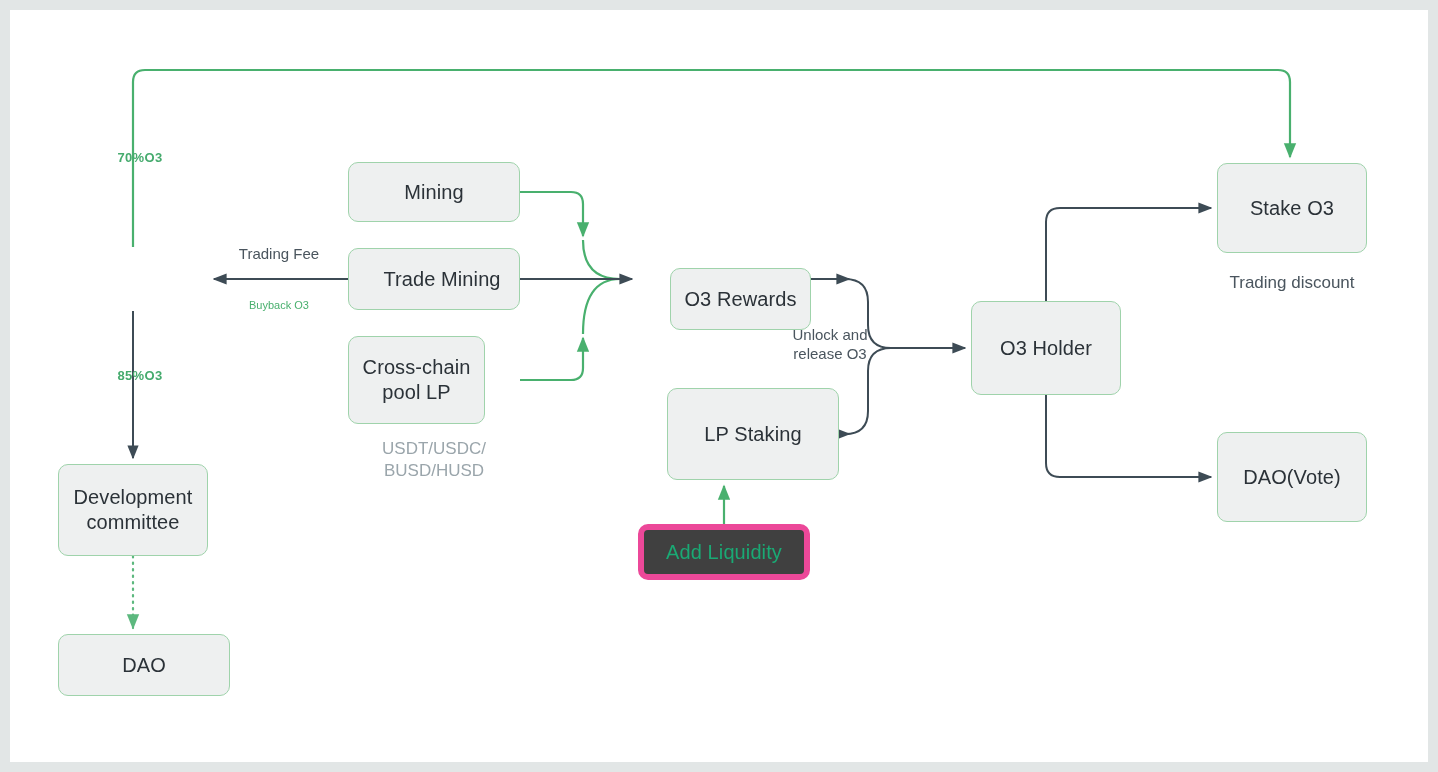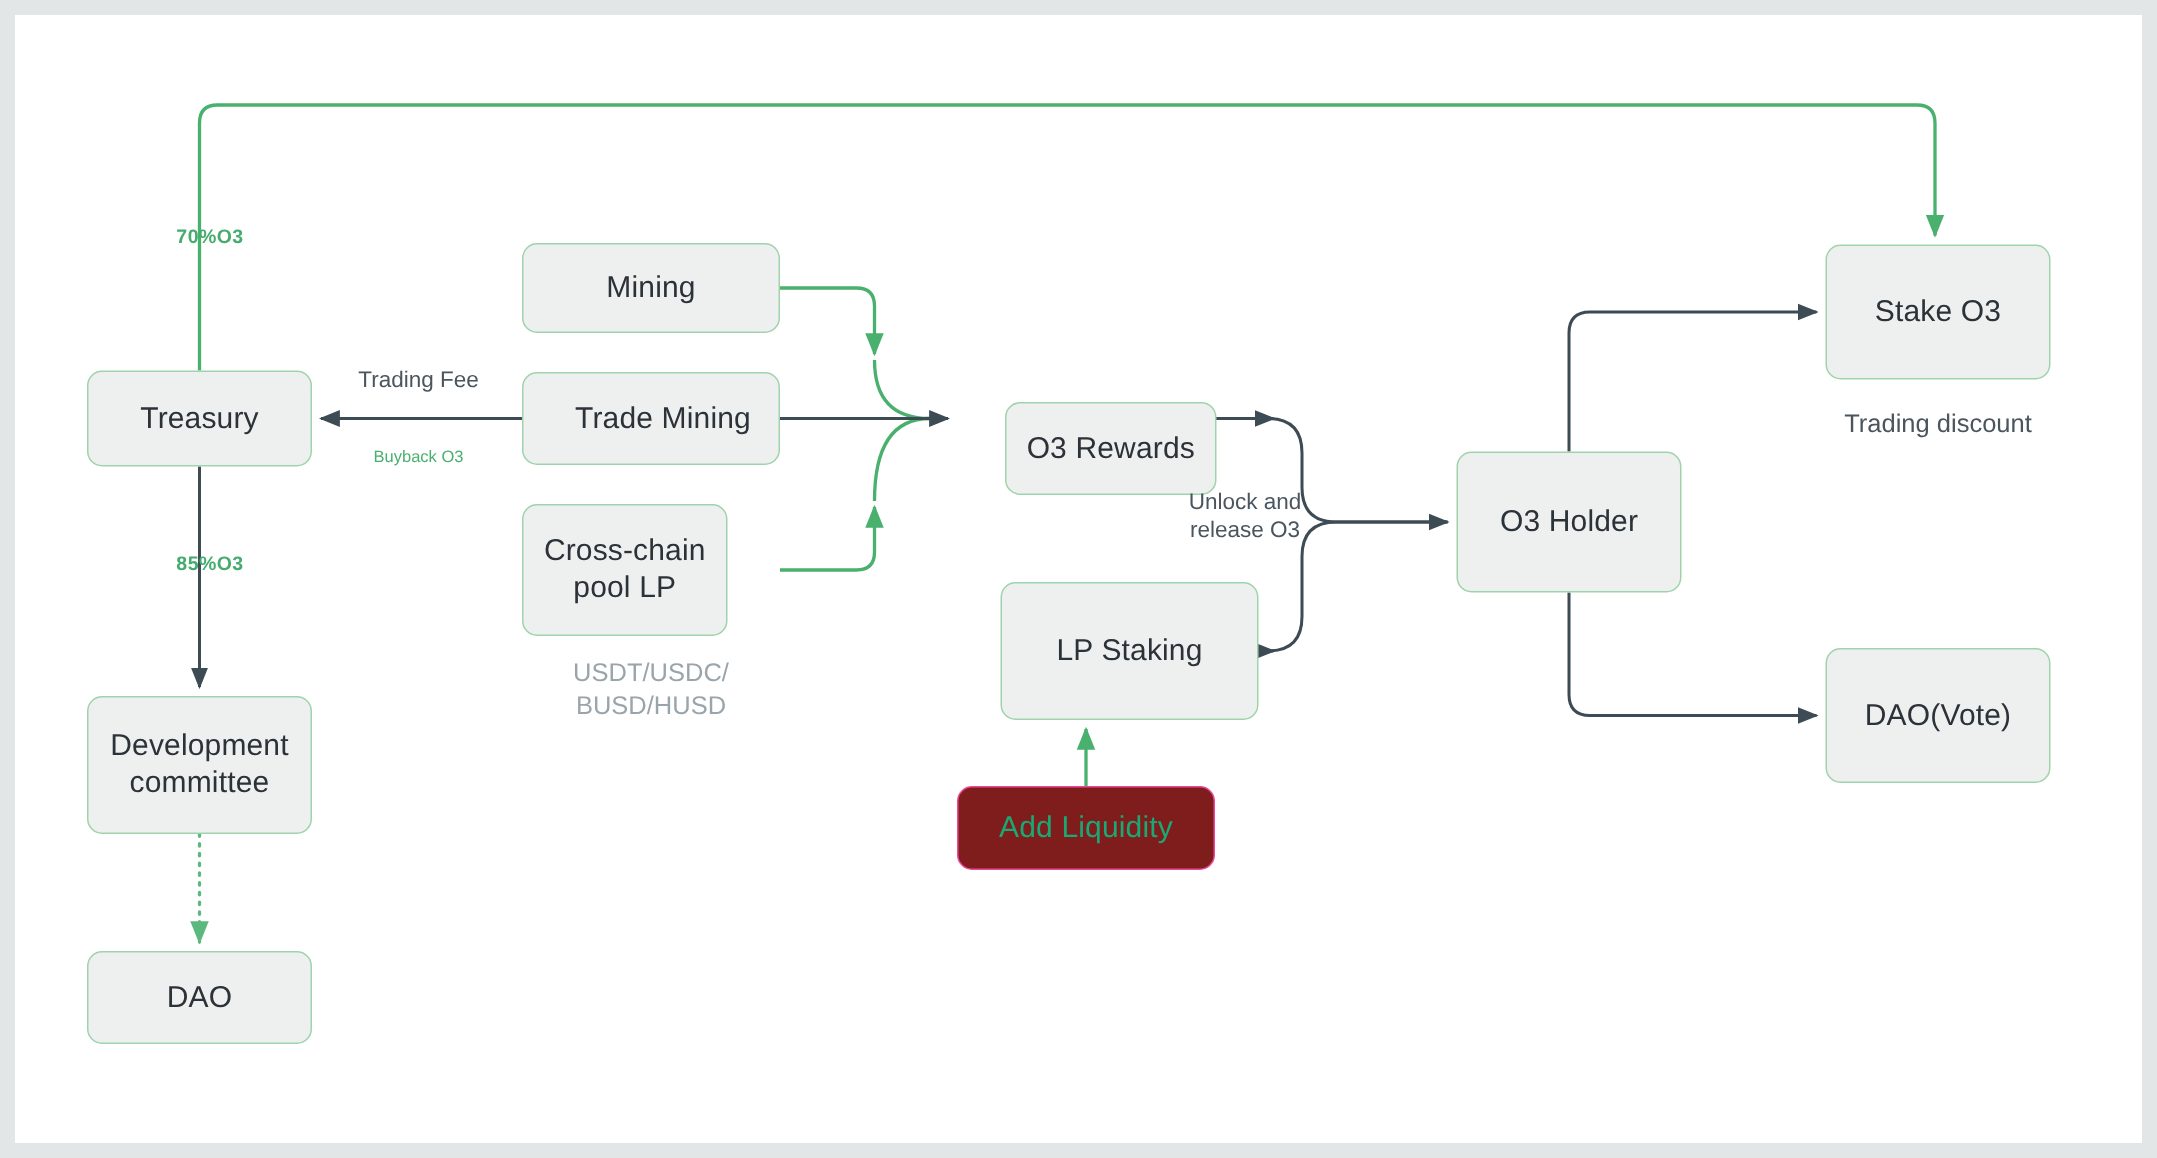--- a/index.html
+++ b/index.html
@@ -46,22 +46,22 @@
     border-radius: 10px;
     background: #eef0f0;
     border: 1px solid #9fd3ab;
     color: #2b3238;
     font-size: 20px;
     line-height: 1.25;
     letter-spacing: 0.1px;
     white-space: pre-line;
   }
   .node.accent {
-    background: #7f1d1d;
-    border: 1px solid #ec4899;
+    background: #404040;
+    border: 6px solid #ec4899;
     color: #1aa974;
   }
   .label {
     position: absolute;
     box-sizing: border-box;
     text-align: center;
     white-space: pre-line;
     line-height: 1.28;
   }
   .label.dark {
@@ -128,26 +128,25 @@
     <path d="M 810 434 L 845 434 Q 868 434 868 411 L 868 371 Q 868 348 891 348 L 965 348" fill="none" stroke="#3d4b55" stroke-width="2"></path>
     <path d="M 810 434 L 849 434" fill="none" stroke="#3d4b55" stroke-width="2" marker-end="url(#arrow-dark)"></path>
 
     <path d="M 724 524 L 724 486" fill="none" stroke="#49b06e" stroke-width="2.2" marker-end="url(#arrow-green)"></path>
 
     <path d="M 1046 301 L 1046 222 Q 1046 208 1060 208 L 1211 208" fill="none" stroke="#3d4b55" stroke-width="2" marker-end="url(#arrow-dark)"></path>
 
     <path d="M 1046 395 L 1046 463 Q 1046 477 1060 477 L 1211 477" fill="none" stroke="#3d4b55" stroke-width="2" marker-end="url(#arrow-dark)"></path>
   </svg>
 
-  <div class="node" style="left:58px; top:247px; width:150px; height:64px;">Treasury</div>
 
   <div class="node" style="left:58px; top:464px; width:150px; height:92px;">Development
 committee</div>
 
-  <div class="node" style="left:58px; top:634px; width:150px; height:62px;">DAO</div>
+  <div class="node" style="left:58px; top:634px; width:172px; height:62px;">DAO</div>
 
   <div class="node" style="left:348px; top:162px; width:172px; height:60px;">Mining</div>
 
   <div class="node" style="left:348px; top:248px; width:172px; height:62px;padding-left:16px;">Trade Mining</div>
 
   <div class="node" style="left:348px; top:336px; width:137px; height:88px;">Cross-chain
 pool LP</div>
 
   <div class="node" style="left:670px; top:248px; width:141px; height:62px;margin-top:20px;">O3 Rewards</div>
 

